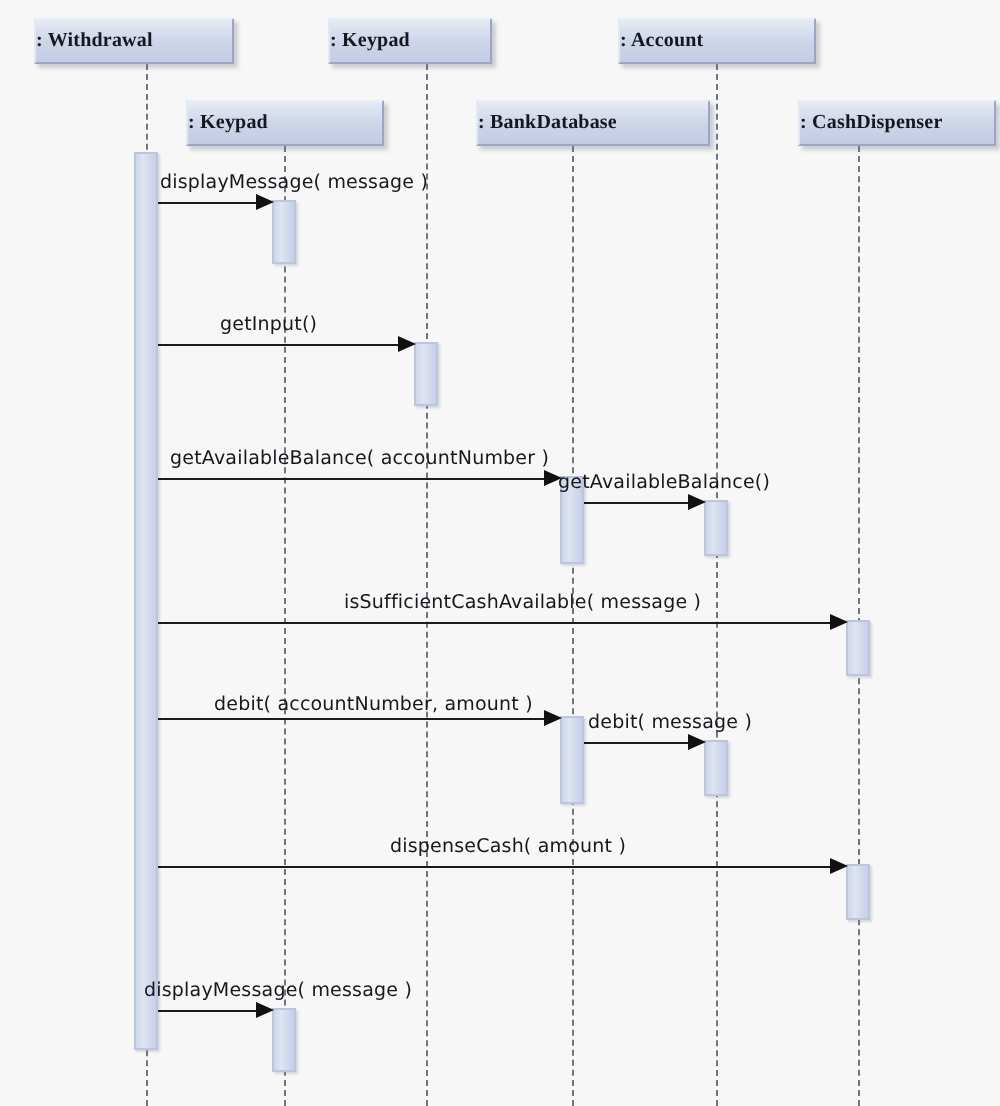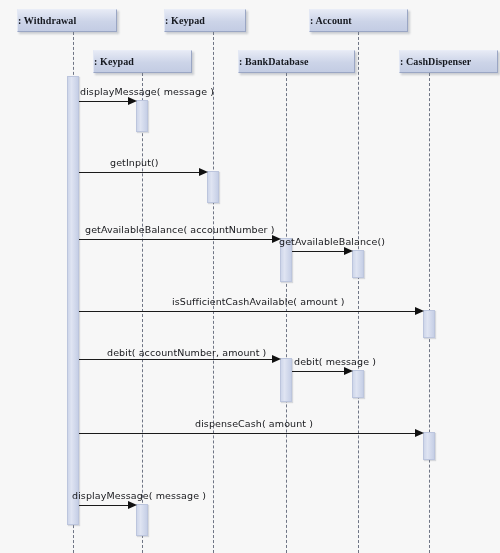--- a/index.html
+++ b/index.html
@@ -109,21 +109,21 @@
       <div class="msg-head" style="left: 199px; top: 168px;"></div>
       <div class="msg-label" style="left: 110px; top: 157px;">getInput()</div>
       <div class="msg-line" style="left: 79px; top: 239px; width: 194px;"></div>
       <div class="msg-head" style="left: 272px; top: 235px;"></div>
       <div class="msg-label" style="left: 85px; top: 224px;">getAvailableBalance( accountNumber )</div>
       <div class="msg-line" style="left: 292px; top: 251px; width: 53px;"></div>
       <div class="msg-head" style="left: 344px; top: 247px;"></div>
       <div class="msg-label" style="left: 279px; top: 236px;">getAvailableBalance()</div>
       <div class="msg-line" style="left: 79px; top: 311px; width: 337px;"></div>
       <div class="msg-head" style="left: 415px; top: 307px;"></div>
-      <div class="msg-label" style="left: 172px; top: 296px;">isSufficientCashAvailable( amount )</div>
+      <div class="msg-label" style="left: 172px; top: 296px;">isSufficientCashAvailable( message )</div>
       <div class="msg-line" style="left: 79px; top: 359px; width: 194px;"></div>
       <div class="msg-head" style="left: 272px; top: 355px;"></div>
       <div class="msg-label" style="left: 107px; top: 347px;">debit( accountNumber, amount )</div>
       <div class="msg-line" style="left: 292px; top: 371px; width: 53px;"></div>
       <div class="msg-head" style="left: 344px; top: 367px;"></div>
       <div class="msg-label" style="left: 294px; top: 356px;">debit( message )</div>
       <div class="msg-line" style="left: 79px; top: 433px; width: 337px;"></div>
       <div class="msg-head" style="left: 415px; top: 429px;"></div>
       <div class="msg-label" style="left: 195px; top: 418px;">dispenseCash( amount )</div>
       <div class="msg-line" style="left: 79px; top: 505px; width: 50px;"></div>

